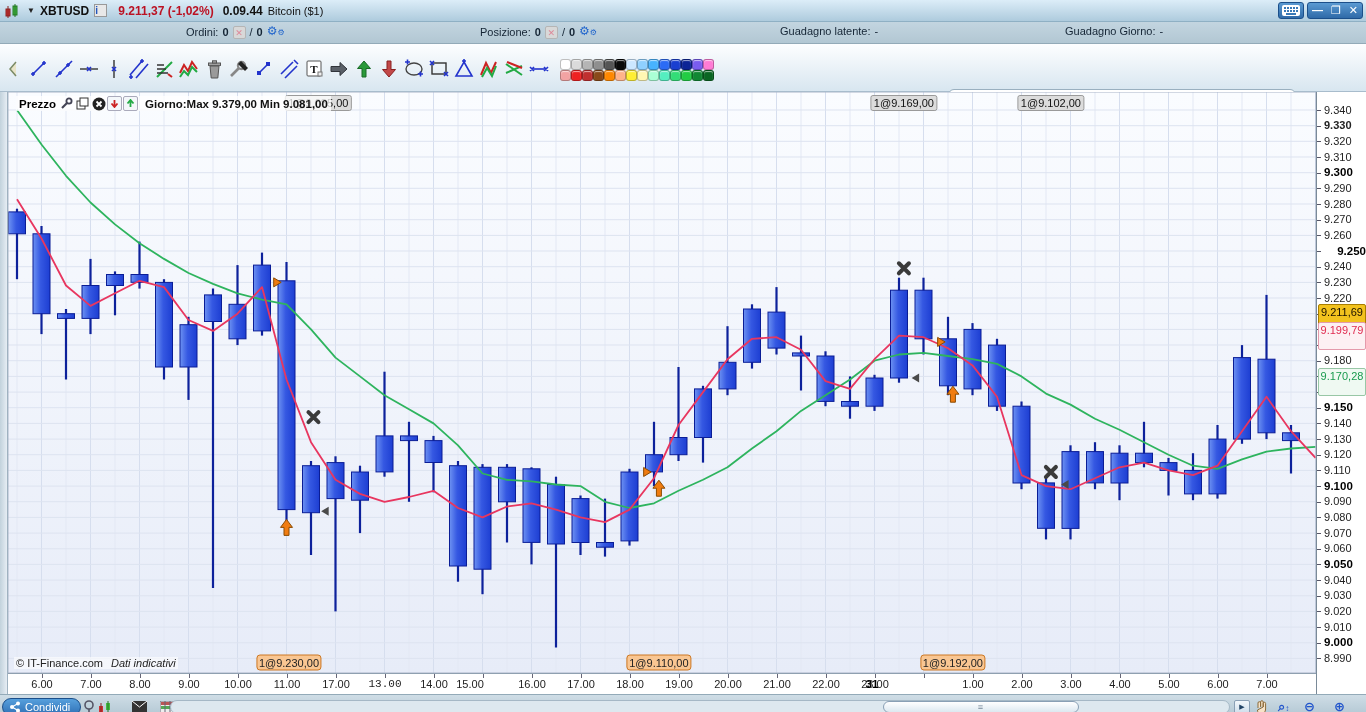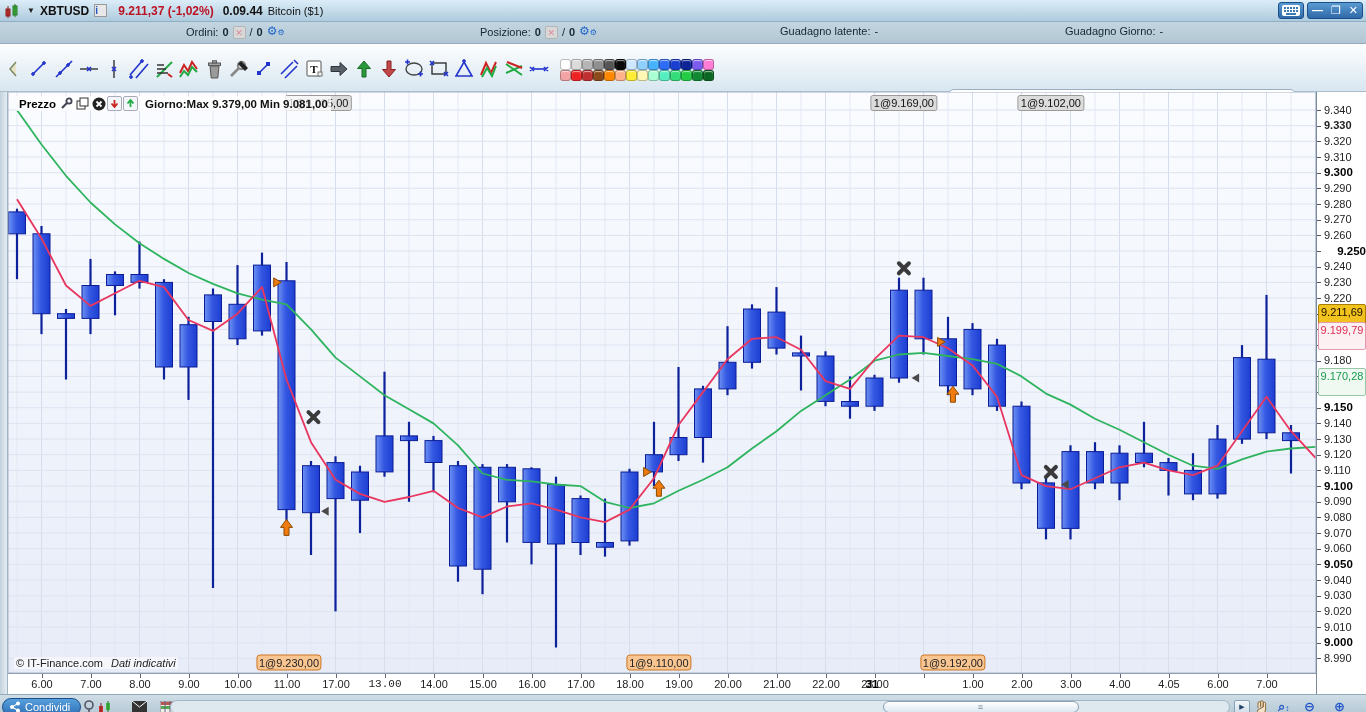--- a/index.html
+++ b/index.html
@@ -850,21 +850,21 @@
         <div class="ta-label" style="left: 230px;">10.00</div>
         <div class="ta-tick" style="left: 279px;"></div>
         <div class="ta-label" style="left: 279px;">11.00</div>
         <div class="ta-tick" style="left: 328px;"></div>
         <div class="ta-label" style="left: 328px;">17.00</div>
         <div class="ta-tick" style="left: 377px;"></div>
         <div class="ta-label" style="left: 377px; font-family: Liberation Mono, monospace;">13.00</div>
         <div class="ta-tick" style="left: 426px;"></div>
         <div class="ta-label" style="left: 426px;">14.00</div>
         <div class="ta-tick" style="left: 475px;"></div>
-        <div class="ta-label" style="left: 475px;">15.00</div>
+        <div class="ta-label" style="left: 462px;">15.00</div>
         <div class="ta-tick" style="left: 524px;"></div>
         <div class="ta-label" style="left: 524px;">16.00</div>
         <div class="ta-tick" style="left: 573px;"></div>
         <div class="ta-label" style="left: 573px;">17.00</div>
         <div class="ta-tick" style="left: 622px;"></div>
         <div class="ta-label" style="left: 622px;">18.00</div>
         <div class="ta-tick" style="left: 671px;"></div>
         <div class="ta-label" style="left: 671px;">19.00</div>
         <div class="ta-tick" style="left: 720px;"></div>
         <div class="ta-label" style="left: 720px;">20.00</div>
@@ -878,21 +878,21 @@
         <div class="ta-label bold" style="left: 864px; text-align: center;">31</div>
         <div class="ta-tick" style="left: 965px;"></div>
         <div class="ta-label" style="left: 965px;">1.00</div>
         <div class="ta-tick" style="left: 1014px;"></div>
         <div class="ta-label" style="left: 1014px;">2.00</div>
         <div class="ta-tick" style="left: 1063px;"></div>
         <div class="ta-label" style="left: 1063px;">3.00</div>
         <div class="ta-tick" style="left: 1112px;"></div>
         <div class="ta-label" style="left: 1112px;">4.00</div>
         <div class="ta-tick" style="left: 1161px;"></div>
-        <div class="ta-label" style="left: 1161px;">4.05</div>
+        <div class="ta-label" style="left: 1161px;">5.00</div>
         <div class="ta-tick" style="left: 1210px;"></div>
         <div class="ta-label" style="left: 1210px;">6.00</div>
         <div class="ta-tick" style="left: 1259px;"></div>
         <div class="ta-label" style="left: 1259px;">7.00</div>
       </div>
   </div>
 
   <div class="statusbar">
     <span class="share-btn">
       <svg width="12" height="12">

